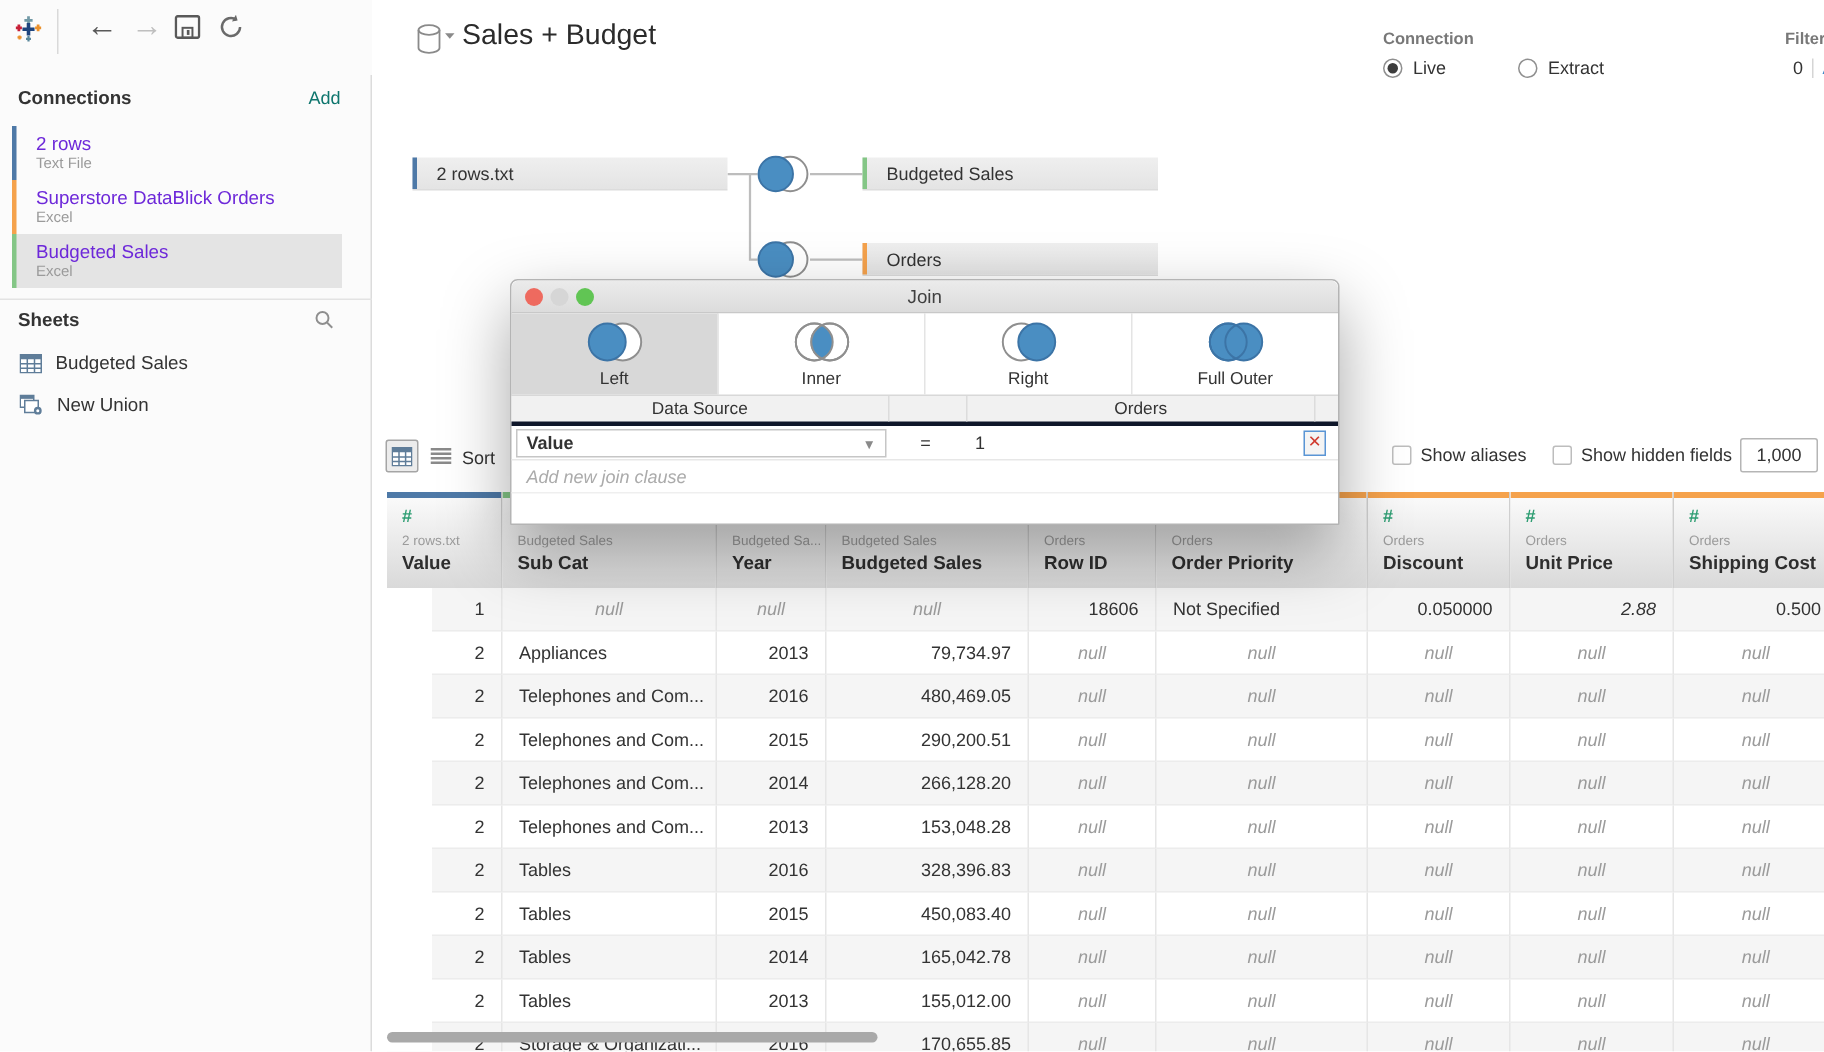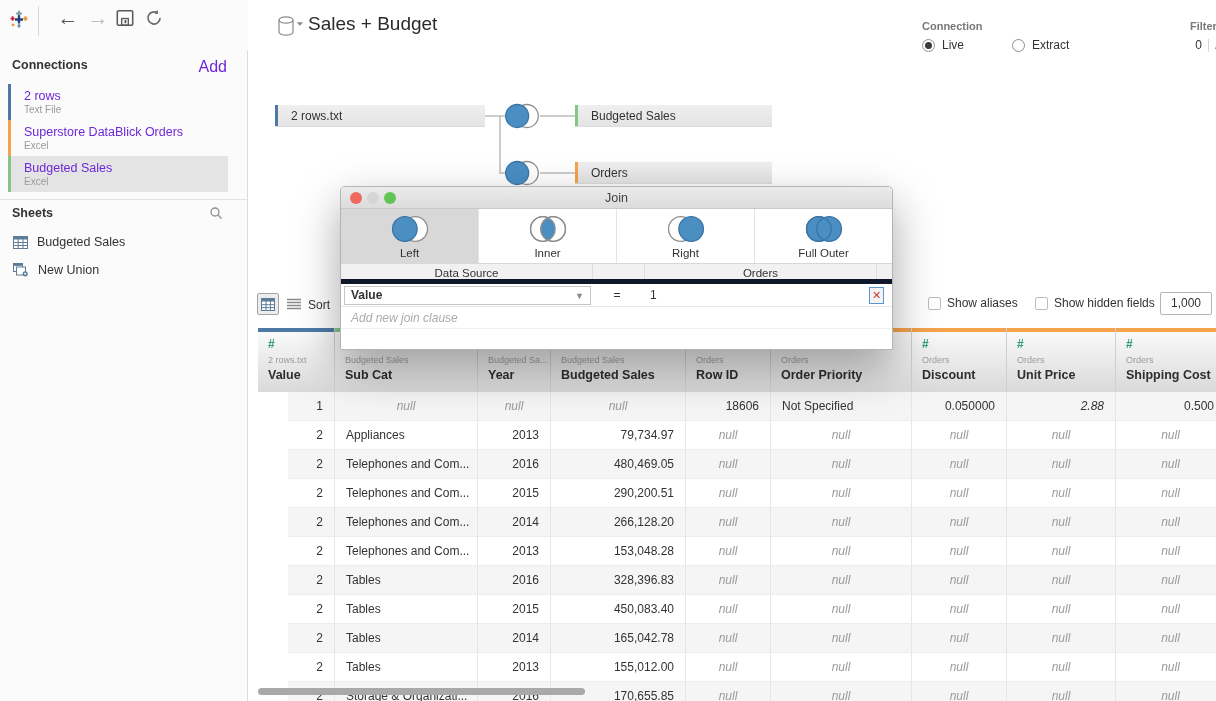--- a/index.html
+++ b/index.html
@@ -10,21 +10,21 @@
   
   .sidebar { position:absolute; left:0; top:0; width:248px; height:701px;
     background:#fbfbfb; border-right:1px solid #dcdcdc; }
   .tb { position:absolute; left:0; top:0; width:248px; height:50px; background:#fbfbfb; }
   .tb-logo { position:absolute; left:8px; top:8px; width:22px; height:22px; }
   .tb-sep { position:absolute; left:38px; top:6px; width:1px; height:30px; background:#d9d9d9; }
   .tb-btn { position:absolute; top:3px; width:26px; height:30px; font-size:21px; text-align:center;
     line-height:30px; color:#595959; cursor:default; }
   .tb-btn.dis { color:#bfbfbf; }
   .sec-head { position:absolute; left:12px; font-size:12.5px; font-weight:bold; color:#333; }
-  .add-link { position:absolute; right:20px; font-size:16px; color:#6d28d9; }
+  .add-link { position:absolute; right:20px; font-size:12px; color:#0f766e; }
   .conn-list { position:absolute; left:0; top:84px; width:248px; }
   .conn-item { position:relative; margin-left:8px; width:220px; padding:5px 0 5px 16px; }
   .conn-item.sel { background:#e4e4e4; }
   .conn-bar { position:absolute; left:0; top:0; bottom:0; width:3px; }
   .conn-name { font-size:12.5px; color:#6d28d9; line-height:15px; }
   .conn-type { font-size:10px; color:#9a9a9a; line-height:11px; }
   .side-div { position:absolute; left:0; top:199px; width:248px; height:1px; background:#e3e3e3; }
   .search-ic { position:absolute; right:24px; top:206px; }
   .sheet-list { position:absolute; left:0; top:228px; width:248px; }
   .sheet-item { display:flex; align-items:center; gap:9px; padding:6px 0 6px 13px; height:28px; }
@@ -88,21 +88,21 @@
     border:1px solid #b4b4b4; border-radius:5px 5px 1px 1px; box-shadow:0 18px 45px rgba(0,0,0,.35); z-index:10; }
   .dlg-title { position:relative; height:22px; background:linear-gradient(#ebebeb,#dcdcdc);
     border-bottom:1px solid #c8c8c8; border-radius:5px 5px 0 0; text-align:center;
     font-size:12.5px; line-height:22px; color:#3f3f3f; }
   .tl { position:absolute; top:5px; width:12px; height:12px; border-radius:50%; }
   .tabs { display:flex; height:55px; border-bottom:1px solid #d8d8d8; }
   .jtab { flex:1 1 0; display:flex; flex-direction:column; align-items:center; justify-content:center;
     gap:1px; border-right:1px solid #e4e4e4; font-size:11.5px; color:#333; }
   .jtab:last-child { border-right:none; }
   .jtab.sel { background:#d8d8d8; }
-  .clause-head { display:flex; height:20px; background:#f1f1f1; border-bottom:5px solid #0f172a;
+  .clause-head { display:flex; height:20px; background:#f1f1f1; border-bottom:3px solid #0f172a;
     font-size:11.5px; color:#333; }
   .clause-head div { line-height:19px; text-align:center; border-right:1px solid #dcdcdc; }
   .ch-left { width:253px; } .ch-op { width:52px; } .ch-right { width:233px; } .ch-x { width:15px; border-right:none !important; }
   .clause-row { display:flex; height:23px; align-items:center; border-bottom:1px solid #e7e7e7; }
   .dd-field { width:247px; margin-left:3px; height:19px; border:1px solid #c6c6c6; background:#fff;
     font-size:12px; font-weight:bold; line-height:17px; padding:0 6px; position:relative; }
   .dd-field .caret { position:absolute; right:6px; top:1px; color:#8a8a8a; font-size:9px; }
   .op-cell { width:52px; text-align:center; font-size:12px; }
   .val-cell { width:226px; font-size:12px; padding-left:7px; }
   .x-btn { width:15px; height:17px; border:1px solid #5a95d5; background:#f4f4f4; color:#d03b30;

